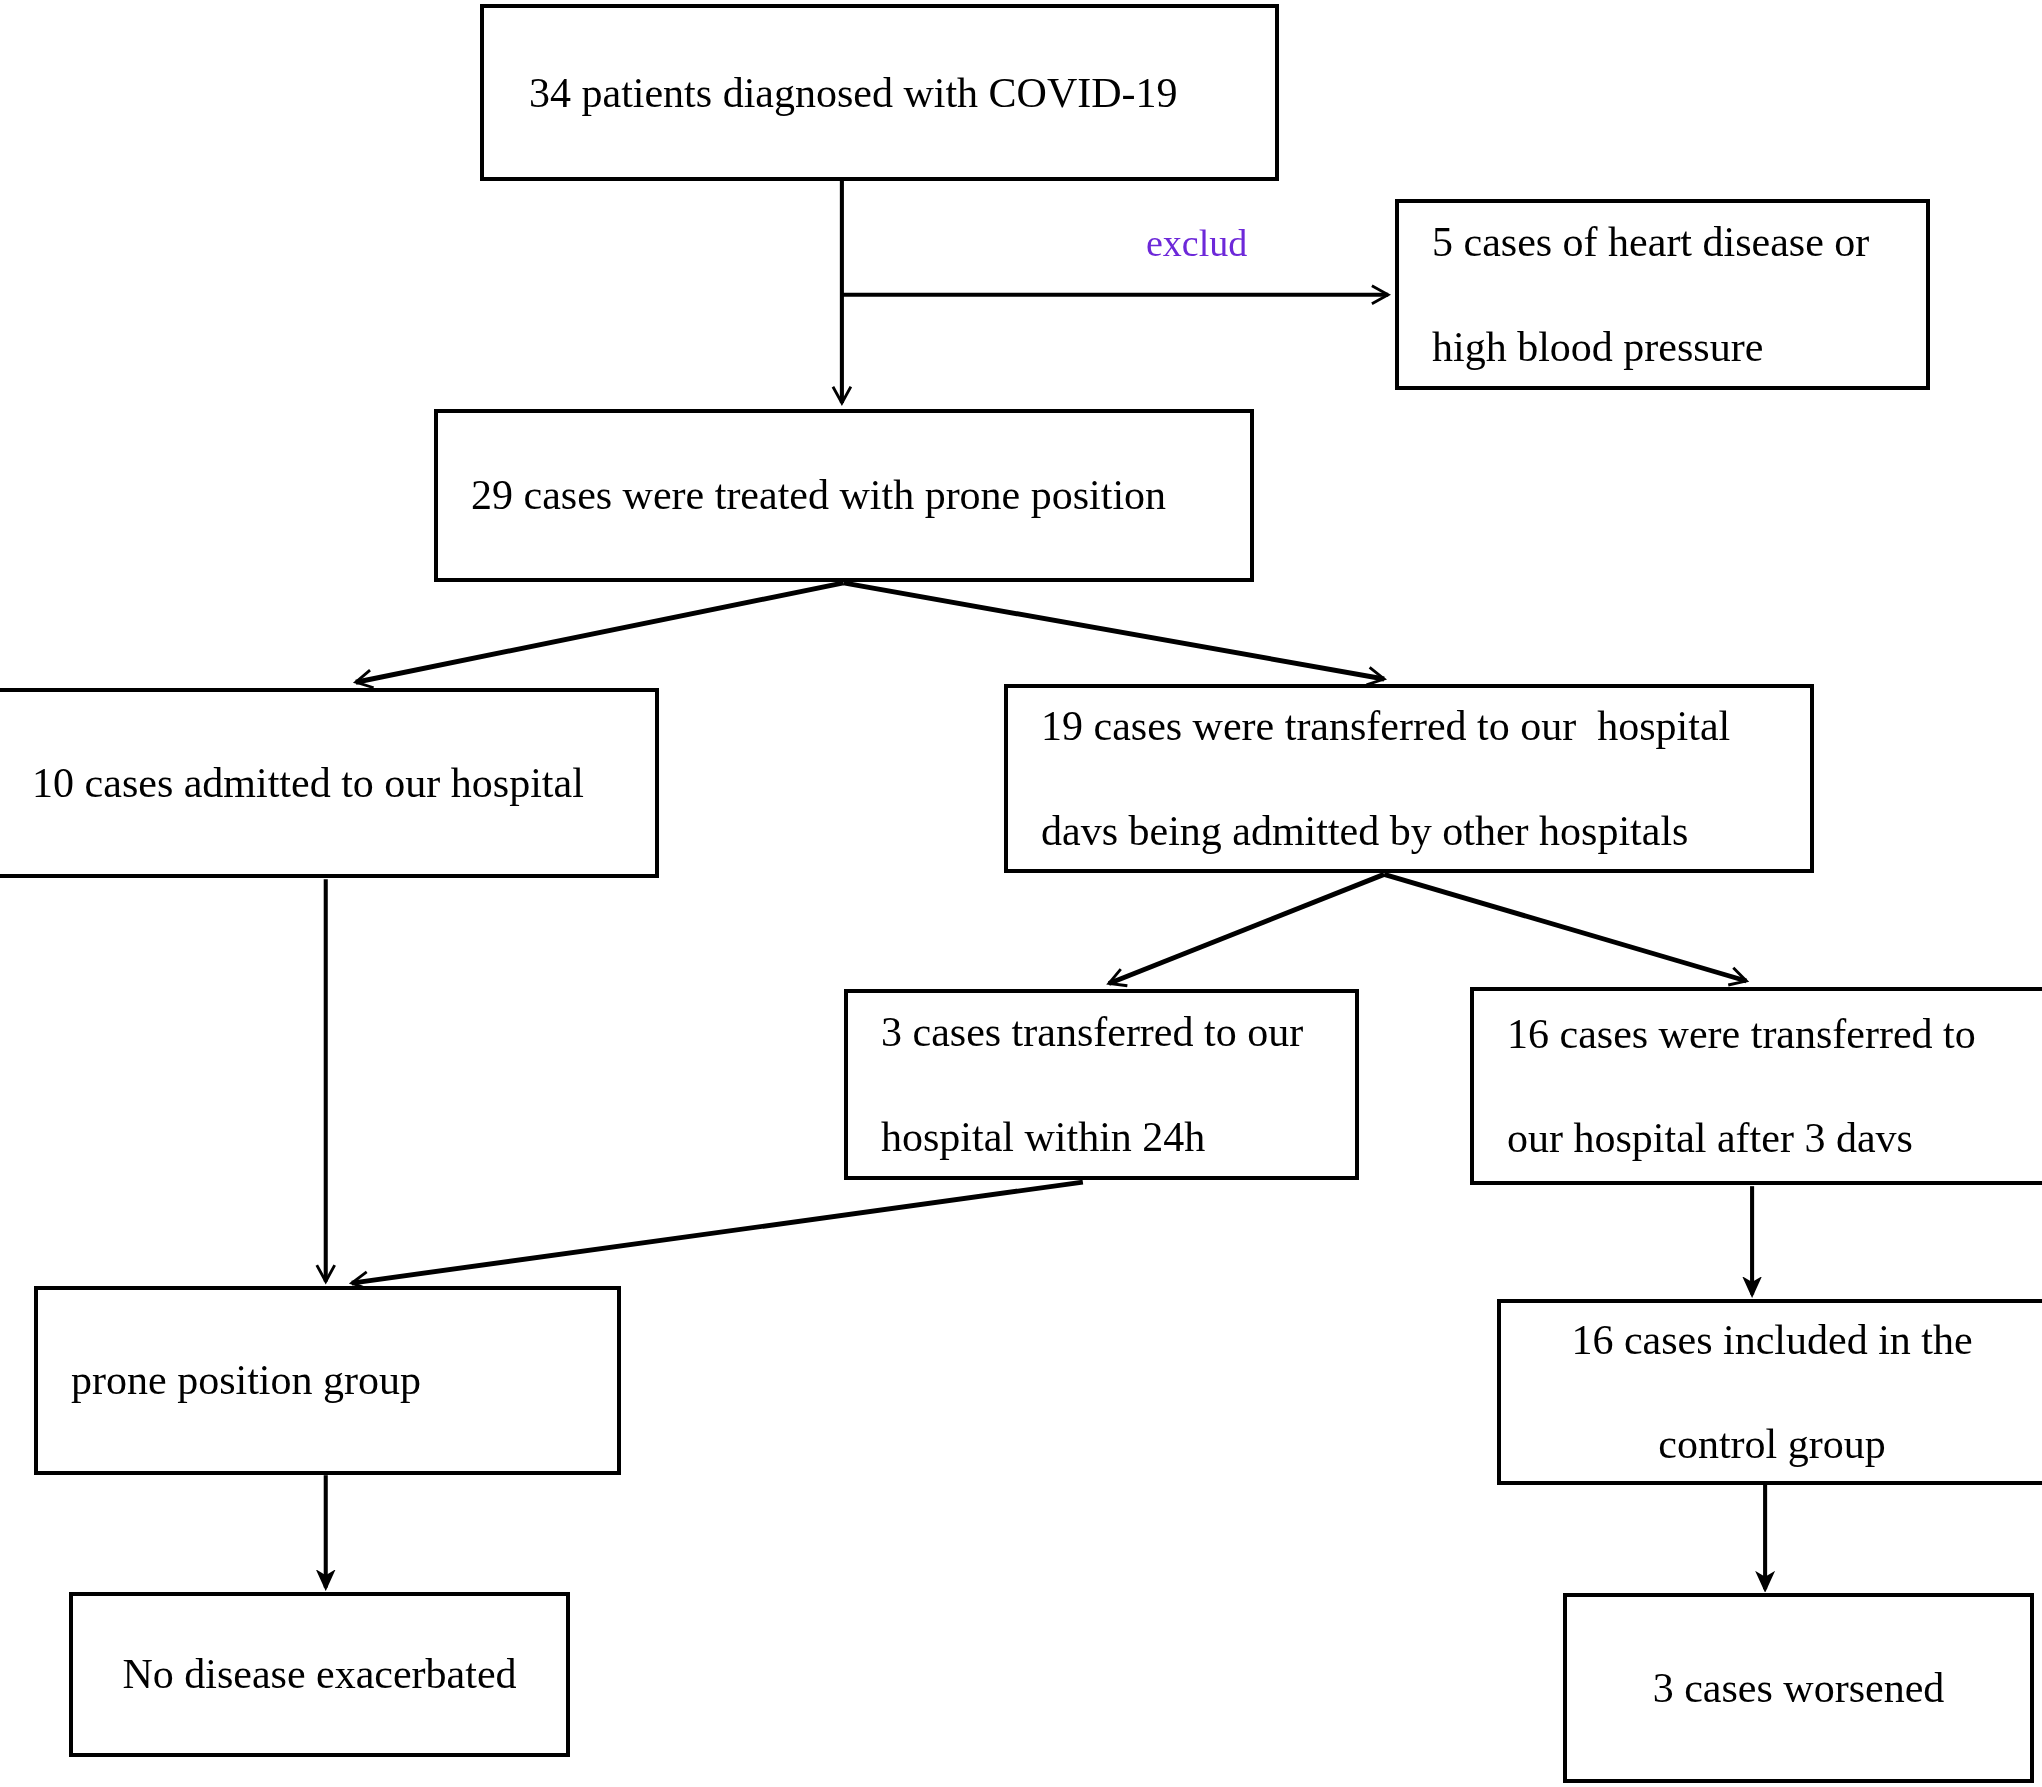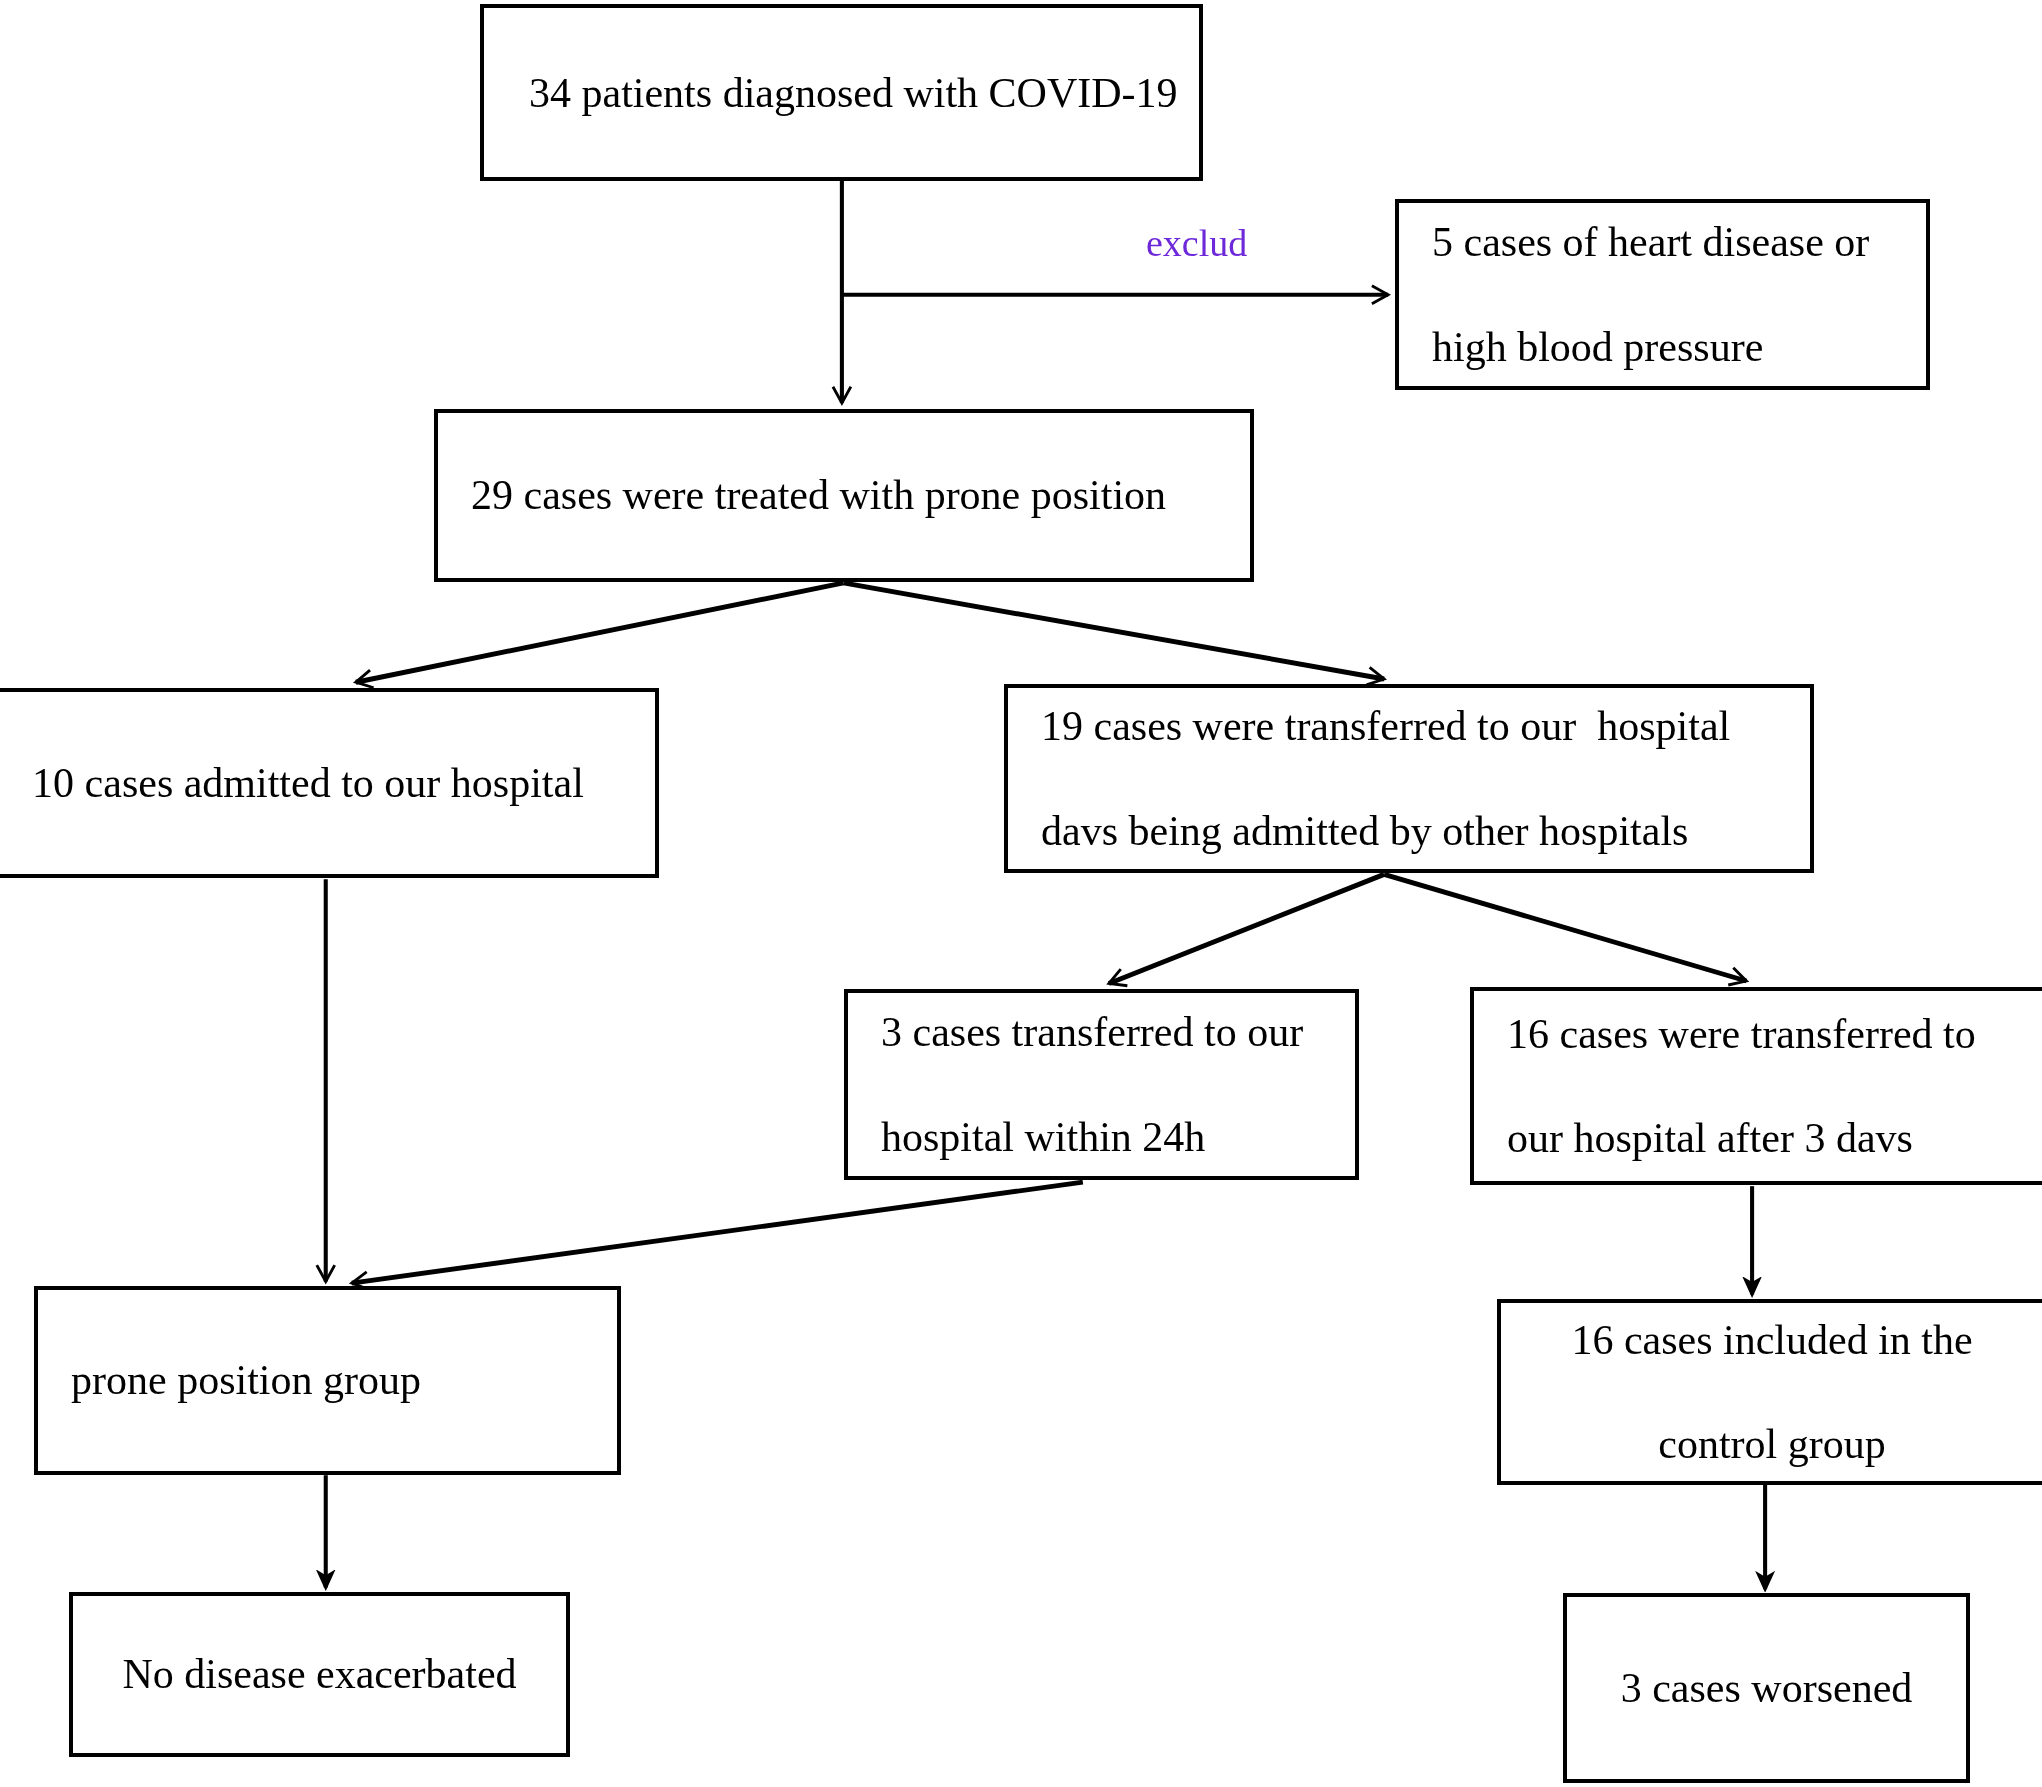--- a/index.html
+++ b/index.html
@@ -109,21 +109,21 @@
 
     <g>
       <path d="M400,1812 L400,1950" fill="none" stroke="#000" stroke-width="5" marker-end="url(#vheadfill)"></path>
     </g>
 
     <g>
       <path d="M2168,1824 L2168,1952" fill="none" stroke="#000" stroke-width="5" marker-end="url(#vheadfill)"></path>
     </g>
   </svg>
 
-  <div class="node pad-l2" style="left:480px; top:4.1px; width:723px; height:177px;">
+  <div class="node pad-l2" style="left:480px; top:4.1px; width:799px; height:177px;">
     <span class="line">34 patients diagnosed with COVID-19</span>
   </div>
 
   <div class="edge-label" style="left:1146px; top:221px;">exclud</div>
 
   <div class="node pad-l two-line" style="left:1395px; top:199px; width:535px; height:191px;">
     <span class="line">5 cases of heart disease or</span>
     <span class="line">high blood pressure</span>
   </div>
 
@@ -156,18 +156,18 @@
 
   <div class="node pad-c two-line" style="left:1497px; top:1299px; width:550px; height:186px;">
     <span class="line">16 cases included in the</span>
     <span class="line">control group</span>
   </div>
 
   <div class="node pad-c" style="left:69px; top:1592px; width:501px; height:165px;">
     <span class="line">No disease exacerbated</span>
   </div>
 
-  <div class="node pad-c" style="left:1563px; top:1593px; width:407px; height:190px;">
+  <div class="node pad-c" style="left:1563px; top:1593px; width:471px; height:190px;">
     <span class="line">3 cases worsened</span>
   </div>
 
 </div>
 
 
 </body></html>

